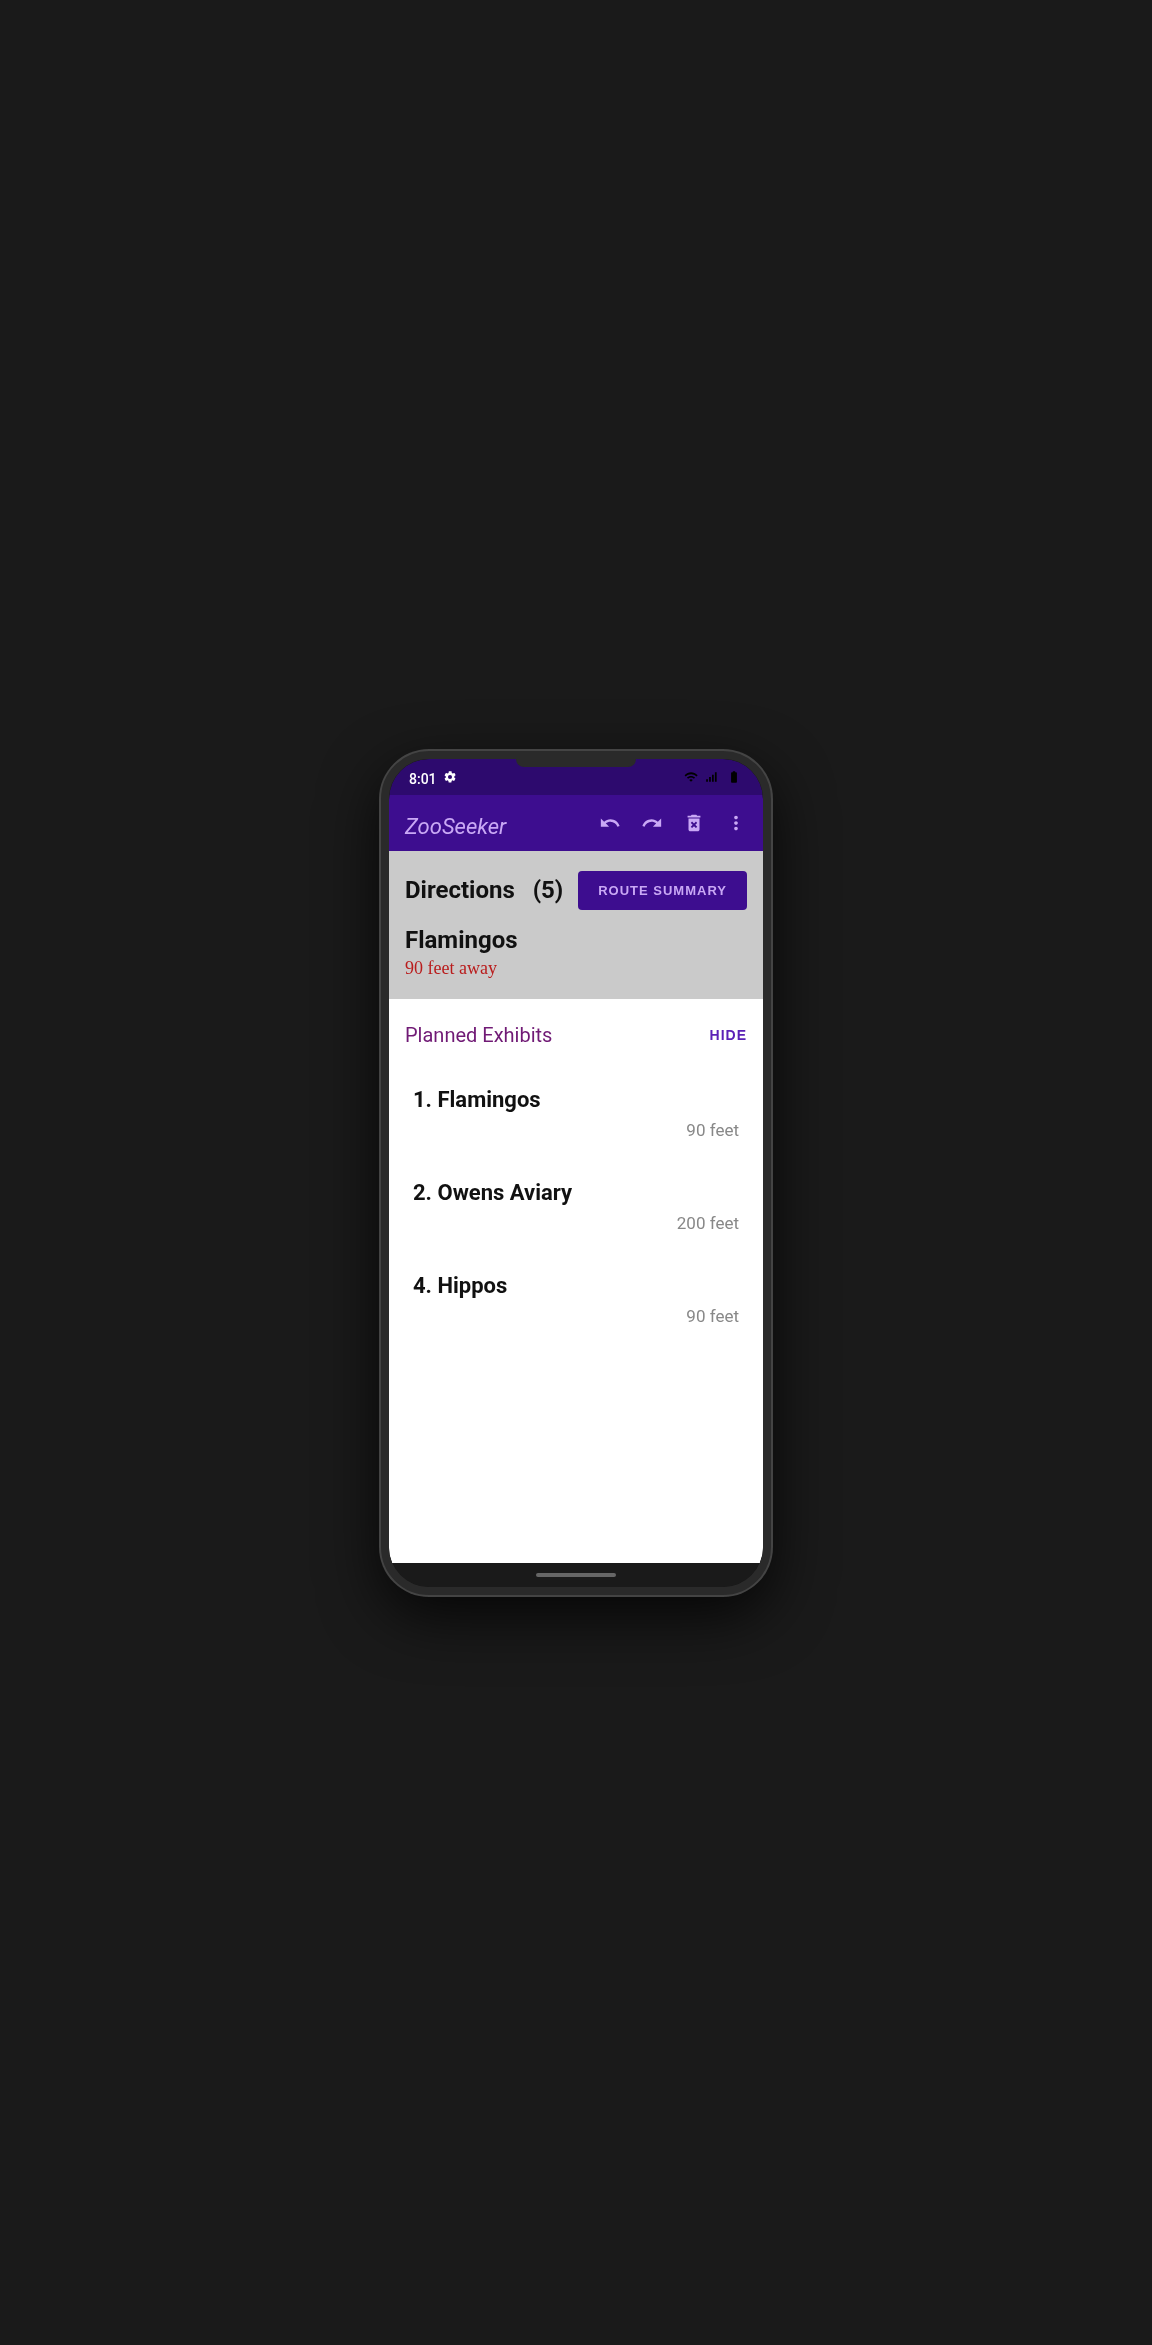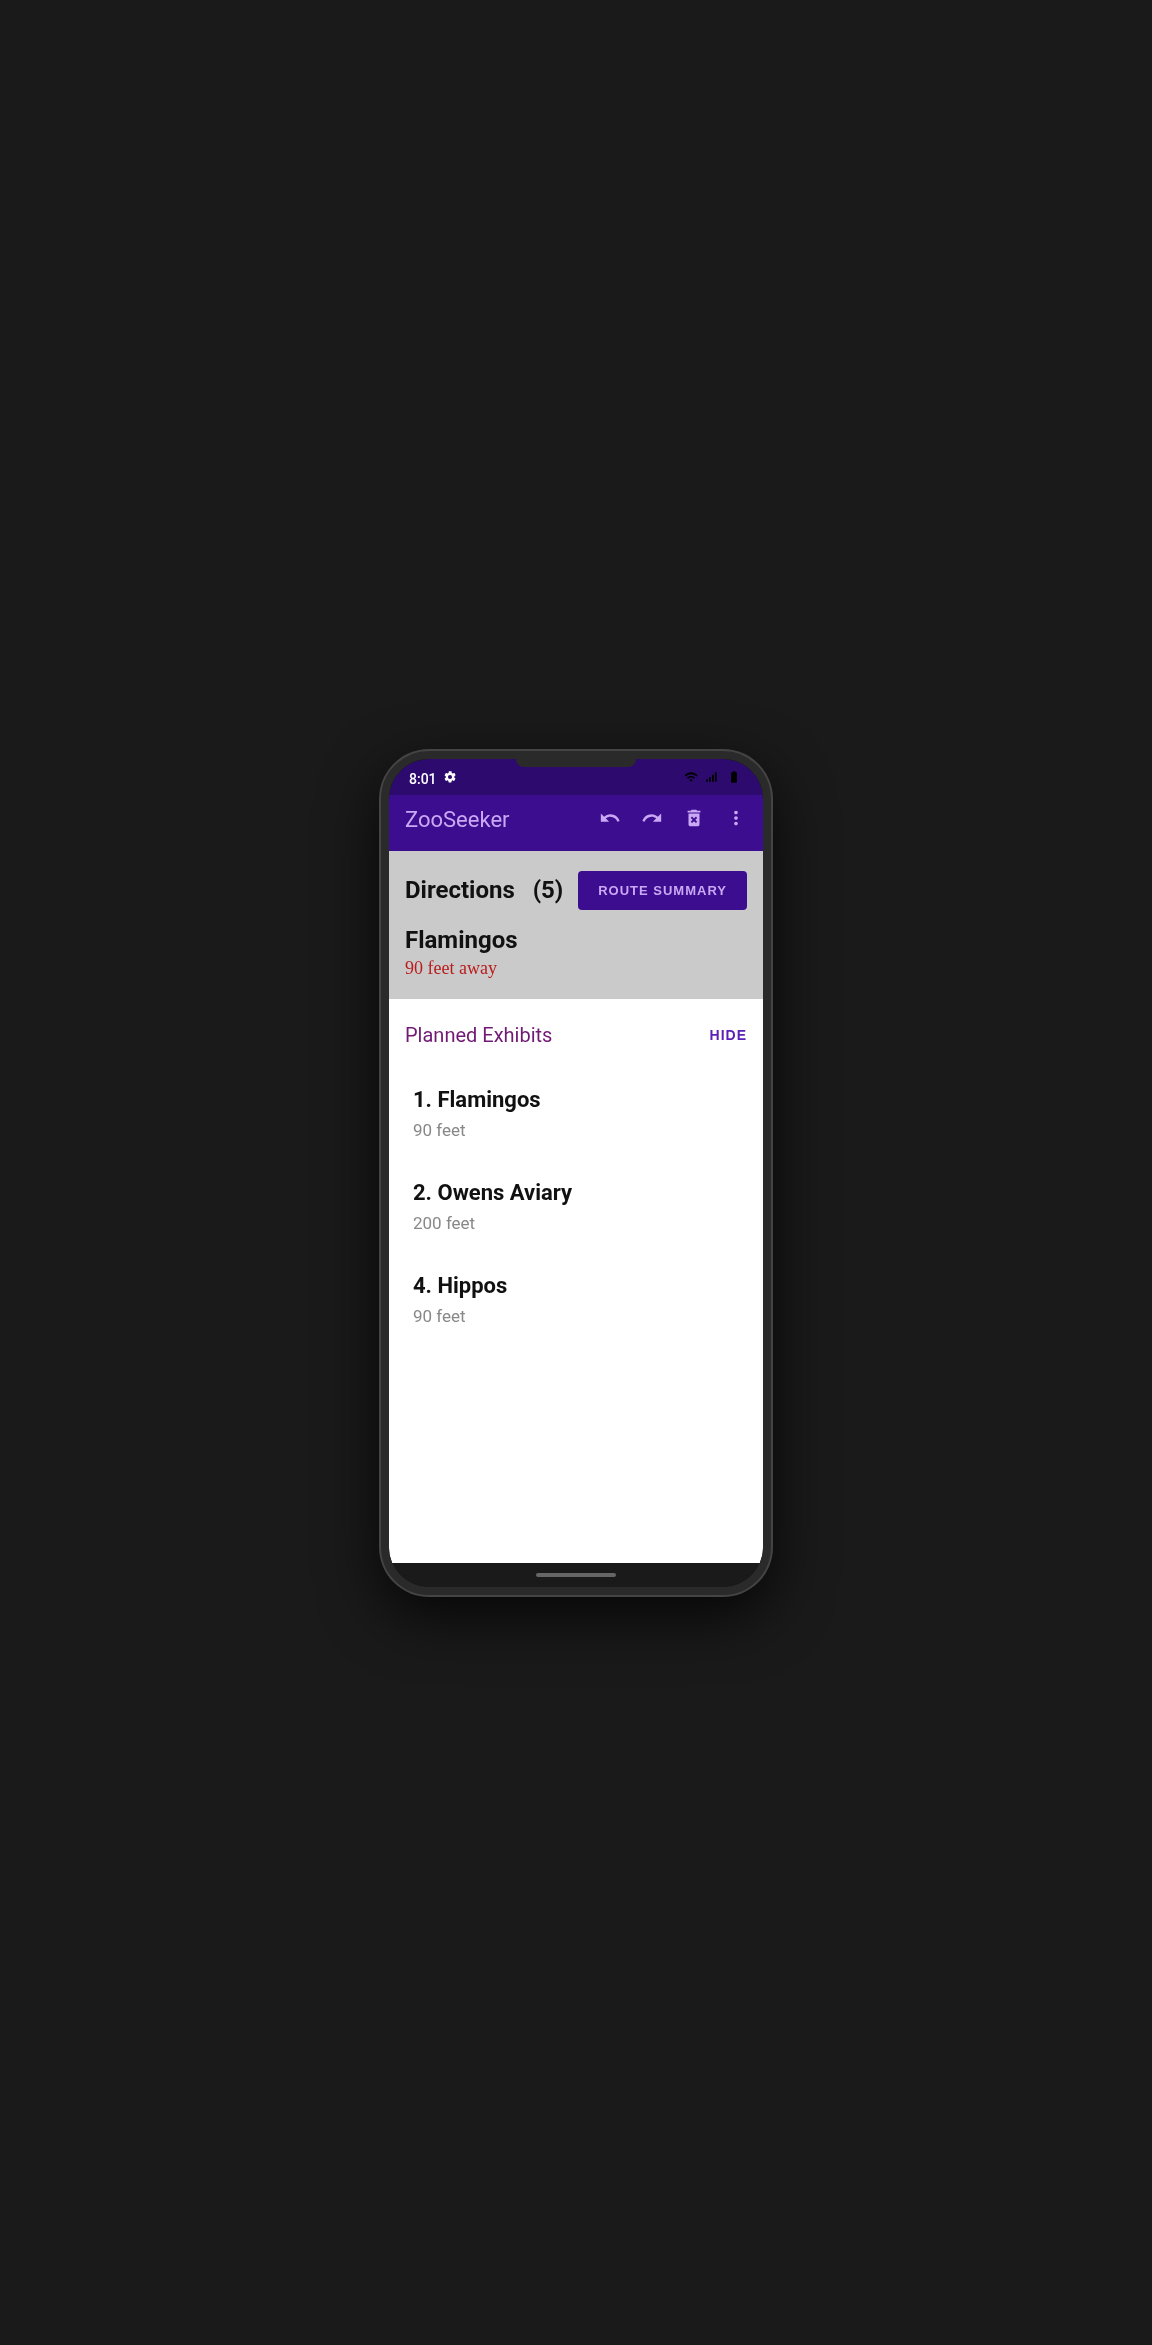--- a/index.html
+++ b/index.html
@@ -72,23 +72,24 @@
     .status-icons {
       display: flex;
       align-items: center;
       gap: 6px;
     }
 
     
     .app-bar {
       background: #3d0d8f;
       display: flex;
-      align-items: flex-start;
+      align-items: flex-end;
       padding: 12px 16px;
       min-height: 56px;
+      font-style: italic;
     }
 
     .app-title {
       color: #c9a8f5;
       font-size: 22px;
       font-weight: 400;
       flex: 1;
     }
 
     .app-bar-actions {
@@ -196,20 +197,21 @@
     .exhibit-name {
       font-size: 22px;
       font-weight: 700;
       color: #111;
       margin-bottom: 8px;
     }
 
     .exhibit-distance {
       font-size: 17px;
       color: #888;
+      text-align: right;
     }
 
     
     .home-indicator {
       background: #1a1a1a;
       height: 24px;
       display: flex;
       align-items: center;
       justify-content: center;
     }

